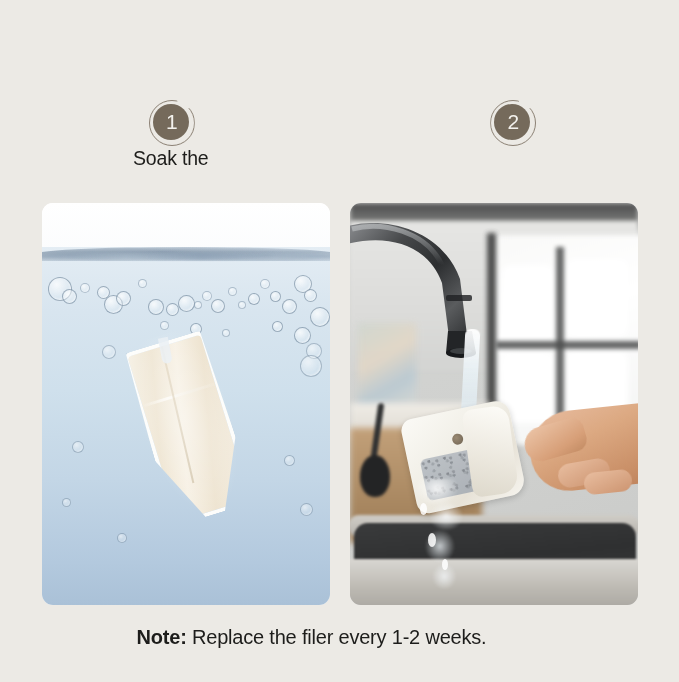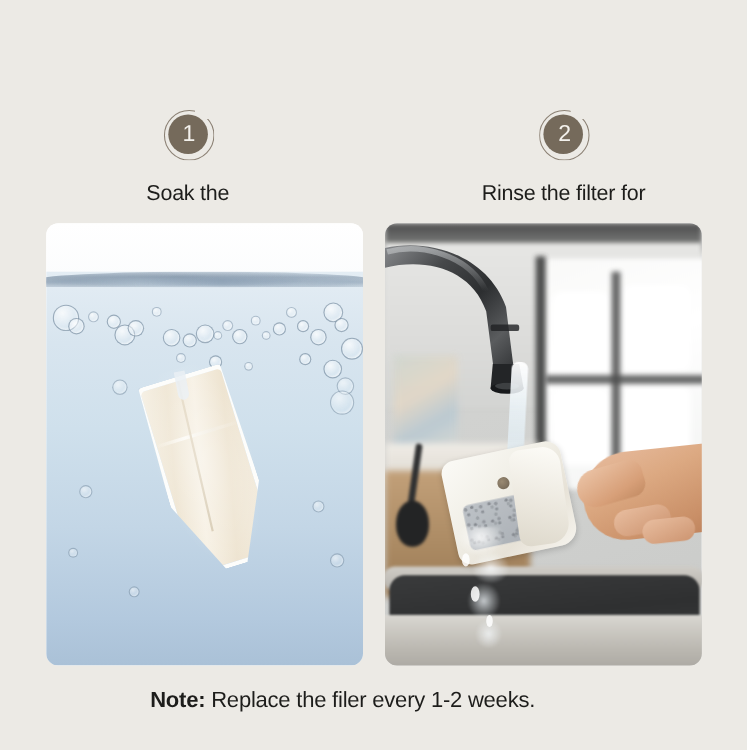--- a/index.html
+++ b/index.html
@@ -49,21 +49,21 @@
     border-radius:50%;
     background:#756A5B;
   }
   .badge .num{
     position:relative;z-index:3;
     color:#F3F1EC;font-size:21px;font-weight:400;
     line-height:1;letter-spacing:0;
     transform:translate(1px,-1px);
   }
   .step-caption{
-    margin-top:20px;
+    margin-top:2px;
     text-align:center;
     font-size:19.5px;line-height:24px;
     font-weight:400;color:#1d1d1b;
     letter-spacing:-0.2px;
   }
   .step-caption span{display:block;}
 
   
   .cards{position:absolute;top:203px;left:42px;width:596px;height:402px;}
   .card{
@@ -323,21 +323,20 @@
       </div>
     </div>
 
     <div class="step step-right">
       <div class="badge">
         <span class="ring"></span>
         <span class="disc" style="background: rgb(117, 106, 91);"></span>
         <span class="num">2</span>
       </div>
       <div class="step-caption">
-        <span>Rinse the filter for</span>
       </div>
     </div>
 
   </div>
 
   <div class="cards">
 
     <div class="card card-left">
       <div class="air"></div>
       <div class="water"></div>

